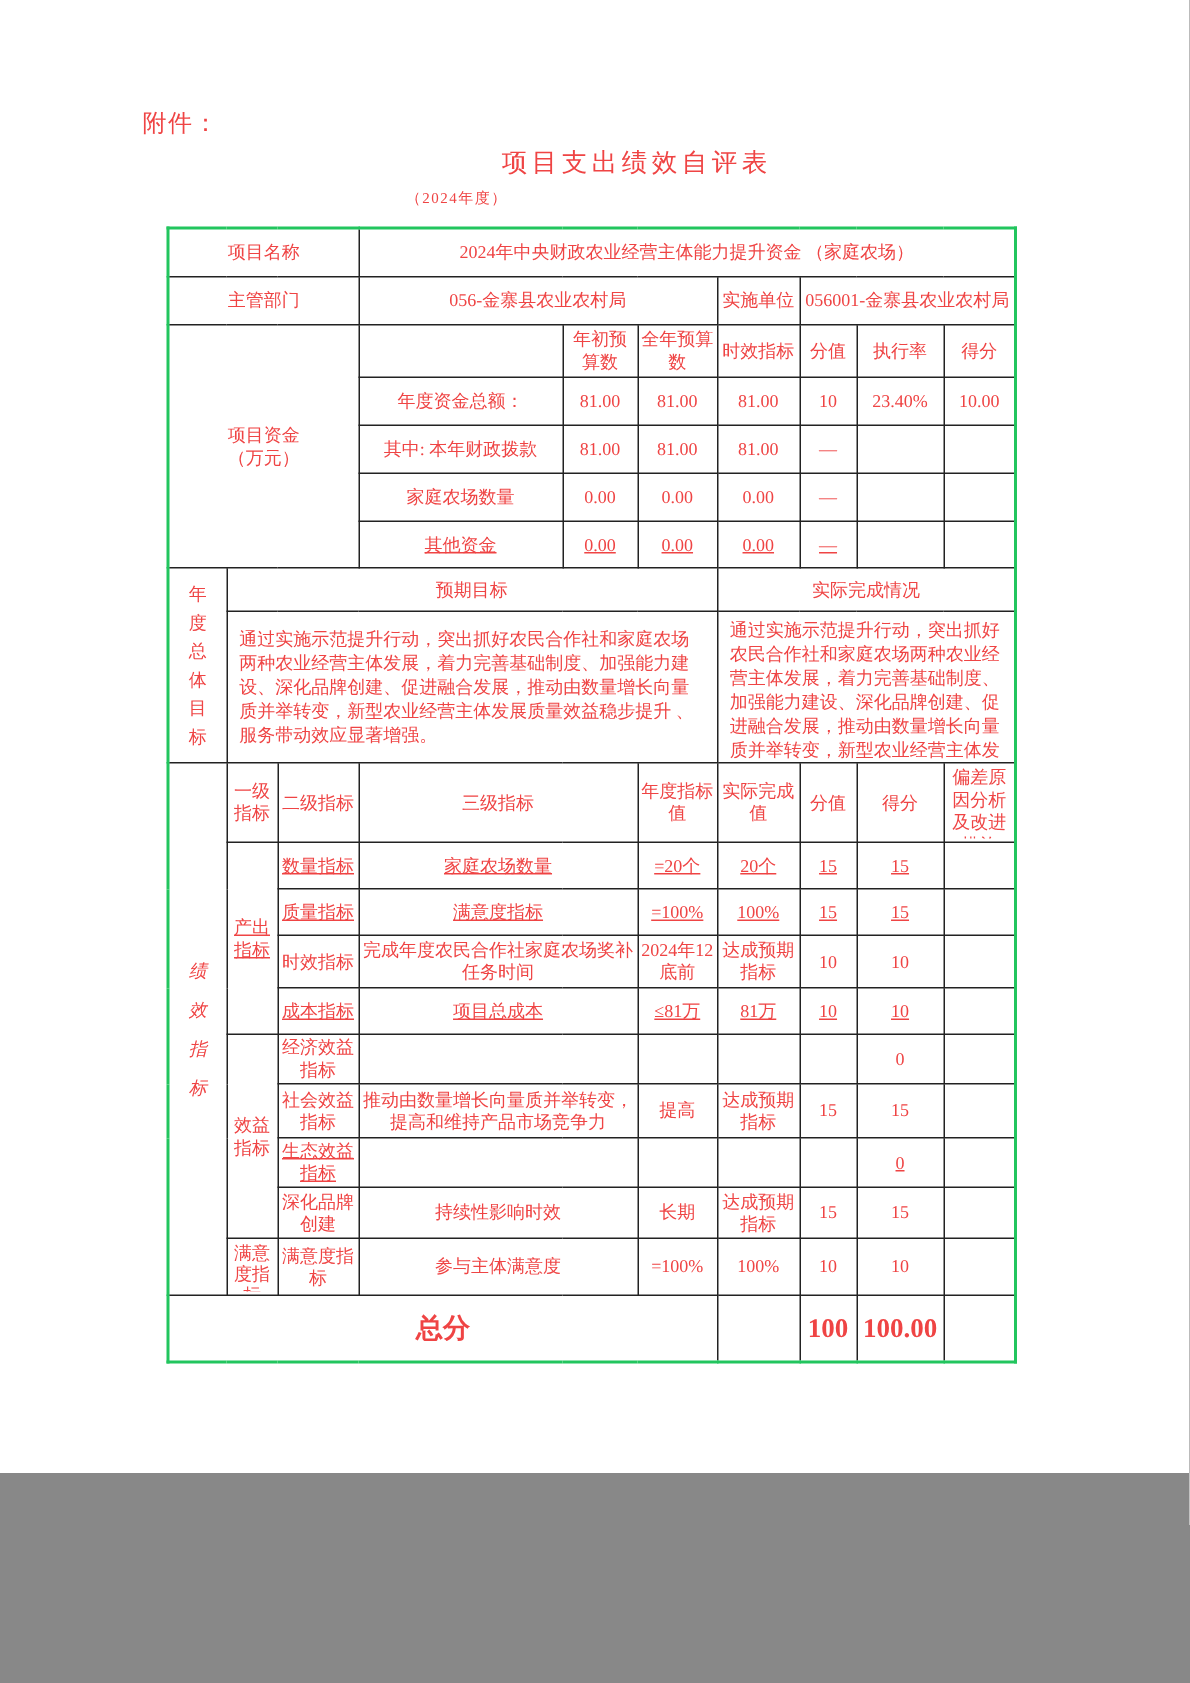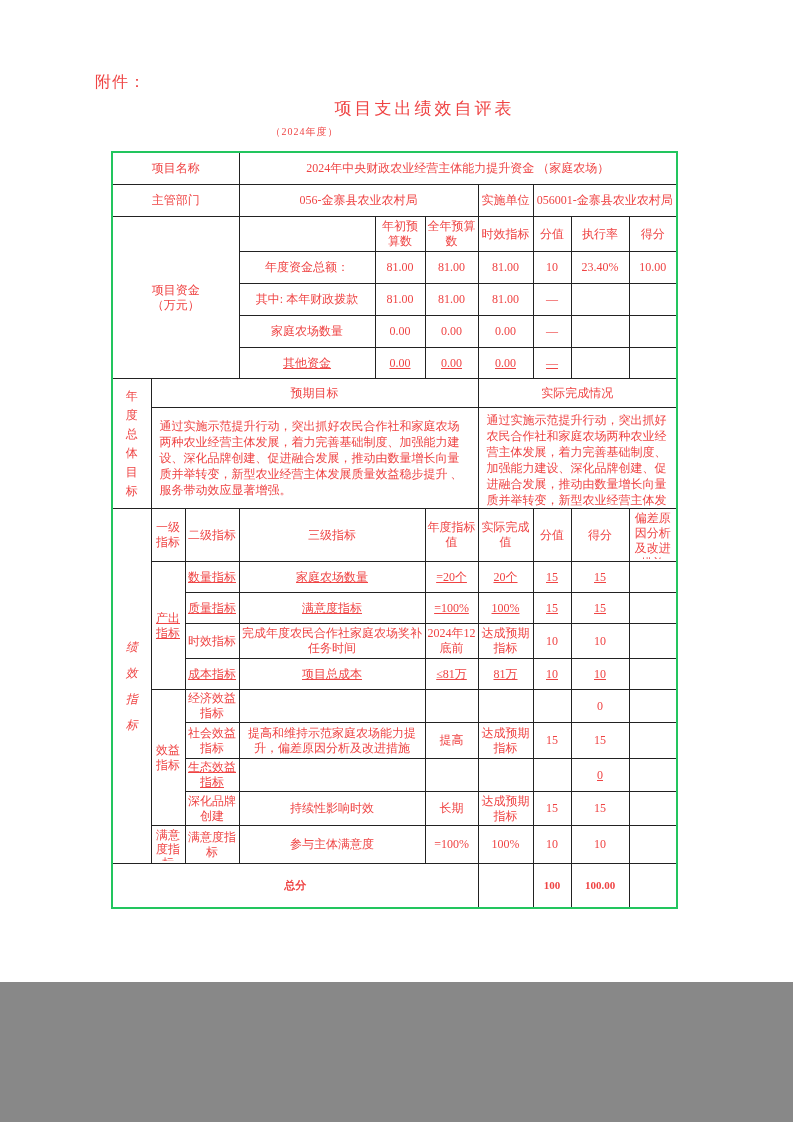--- a/index.html
+++ b/index.html
@@ -53,21 +53,21 @@
   tr.h33 td{height:31px;}
   tr.h37 td{height:35px;}
   tr.h43 td{height:41px;}
   .vtext{width:1em;margin:0 auto;line-height:19px;text-align:center;}
   .vtext-wide{width:1em;margin:16px auto;line-height:26px;text-align:center;font-style:italic;}
   .goal-text{
     padding:3px 6px;text-align:left;line-height:16px;font-size:12px;
   }
   .clip52{height:48px;overflow:hidden;line-height:15px;}
   .clip34{height:33px;overflow:hidden;line-height:14px;}
-  .total-row td{font-weight:bold;font-size:11px;}
+  .total-row td{font-weight:bold;font-size:18px;}
   .goal-clip{max-height:92px;overflow:hidden;}
 </style>
 </head>
 <body>
 
 <div class="page">
 
   <div class="attachment">附件：</div>
   <div class="doc-title">项目支出绩效自评表</div>
   <div class="doc-subtitle">（2024年度）</div>
@@ -224,21 +224,21 @@
       <td>经济效益指标</td>
       <td colspan="2" class="left"></td>
       <td></td>
       <td></td>
       <td></td>
       <td>0</td>
       <td></td>
     </tr>
     <tr class="h35">
       <td>社会效益指标</td>
-      <td colspan="2" class="left">提高和维持示范家庭农场能力提升，偏差原因分析及改进措施</td>
+      <td colspan="2" class="left">推动由数量增长向量质并举转变，提高和维持产品市场竞争力</td>
       <td>提高</td>
       <td>达成预期指标</td>
       <td>15</td>
       <td>15</td>
       <td></td>
     </tr>
     <tr class="h30">
       <td>生态效益指标</td>
       <td colspan="2" class="left"></td>
       <td></td>

